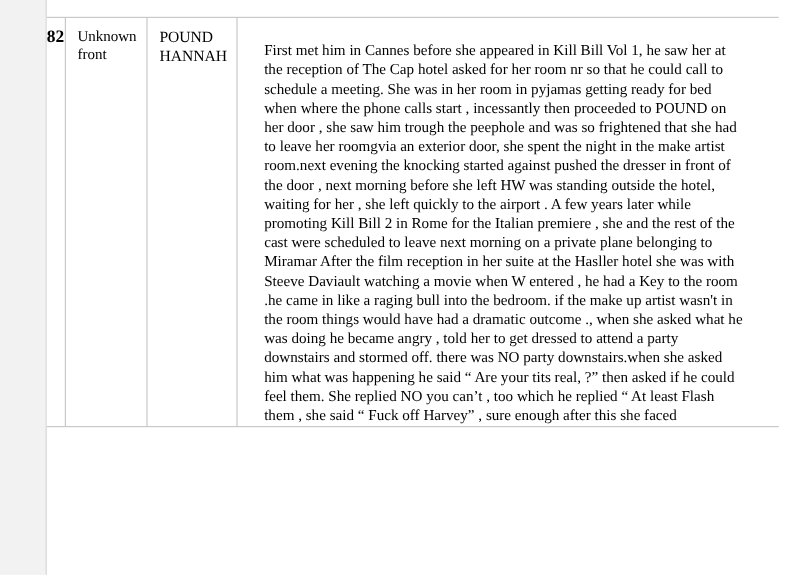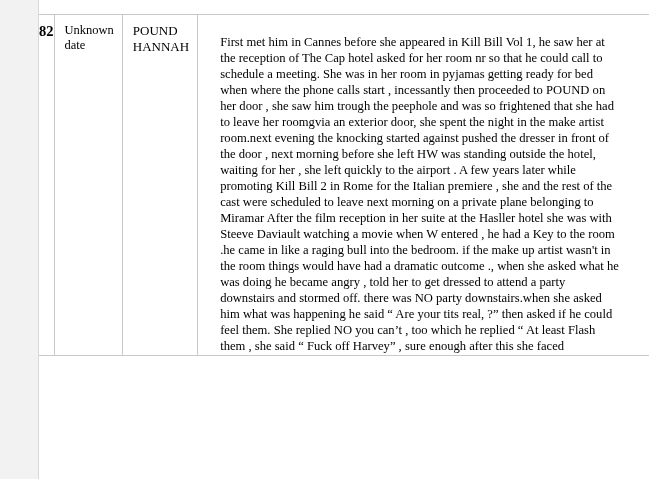--- a/index.html
+++ b/index.html
@@ -91,20 +91,20 @@
 </head>
 <body>
 
 <div class="page">
 
   <div class="gutter-left"></div>
   <div class="gutter-right"></div>
 
   <div class="row">
     <div class="cell cell-num">82</div>
-    <div class="cell cell-date">Unknown date</div>
+    <div class="cell cell-date">Unknown front</div>
     <div class="cell cell-name">POUND HANNAH</div>
     <div class="cell cell-text">
       <p>First met him in Cannes before she appeared in Kill Bill Vol 1, he saw her at the reception of The Cap hotel asked for her room nr so that he could call to schedule a meeting. She was in her room in pyjamas getting ready for bed when where the phone calls start , incessantly then proceeded to POUND on her door , she saw him trough the peephole and was so frightened that she had to leave her roomgvia an exterior door, she spent the night in the make artist room.next evening the knocking started against pushed the dresser in front of the door , next morning before she left HW was standing outside the hotel, waiting for her , she left quickly to the airport . A few years later while promoting Kill Bill 2 in Rome for the Italian premiere , she and the rest of the cast were scheduled to leave next morning on a private plane belonging to Miramar After the film reception in her suite at the Hasller hotel she was with Steeve Daviault watching a movie when W entered , he had a Key to the room .he came in like a raging bull into the bedroom. if the make up artist wasn't in the room things would have had a dramatic outcome ., when she asked what he was doing he became angry , told her to get dressed  to attend a party downstairs and stormed off. there was NO party downstairs.when she asked him what was happening he said “ Are your tits real, ?” then asked if he could feel them. She replied NO you can’t , too which he replied “ At least Flash them , she said “ Fuck off Harvey” , sure enough after this she faced repercussions immediately , next morning the Miramar , plane left without her , her flights to the french film premiere were cancelled , as was het room in Cannes and her make up artist for the event. she called everybody , including her manager, producer on the film and Quintin Tarantino, she called all the powers that be and told them what happened , and this was the repercussion , she feared retaliation even more , she was scared to loose everything if she went further with revealing what had happened .</p>
     </div>
   </div>
 
 </div>
 
 </body></html>

